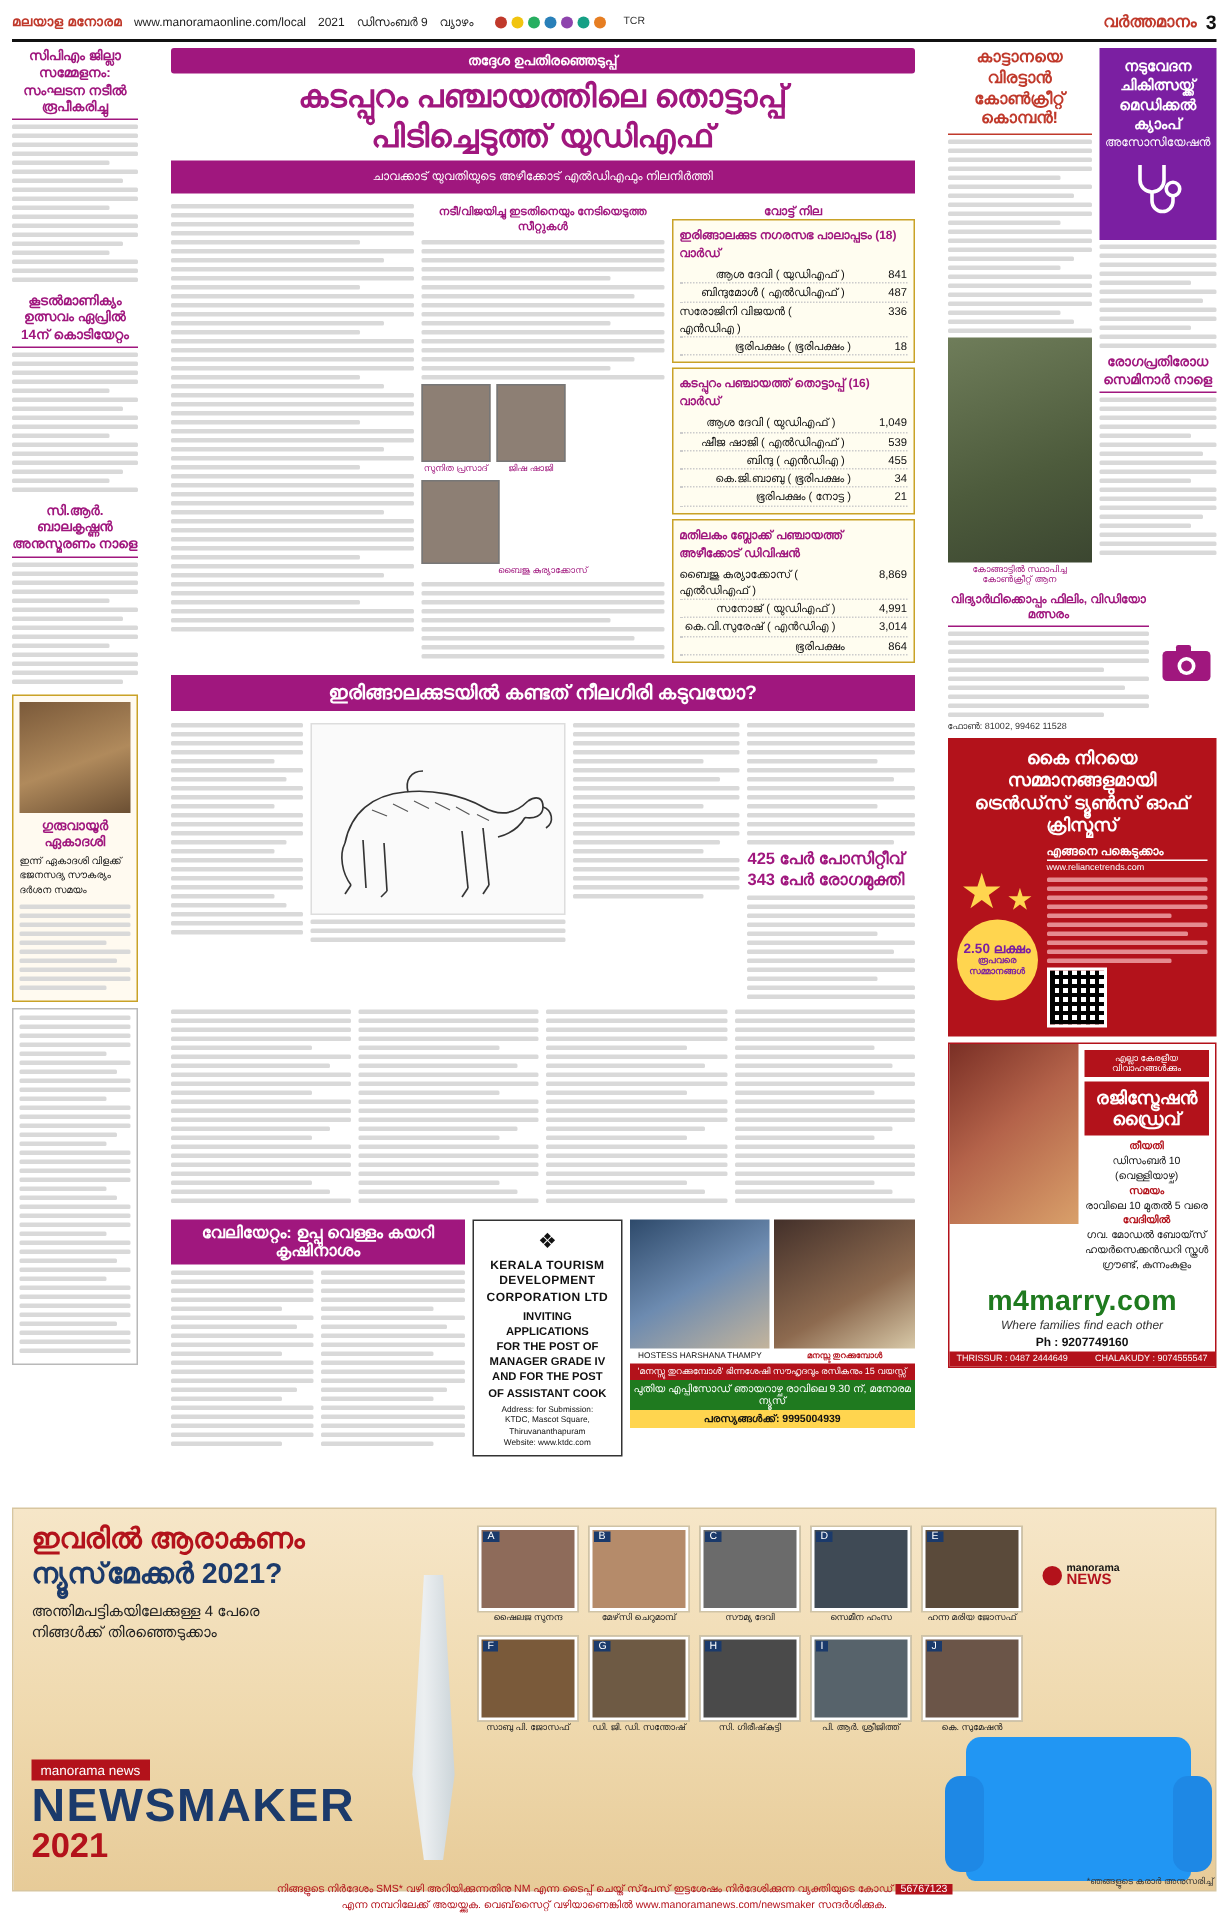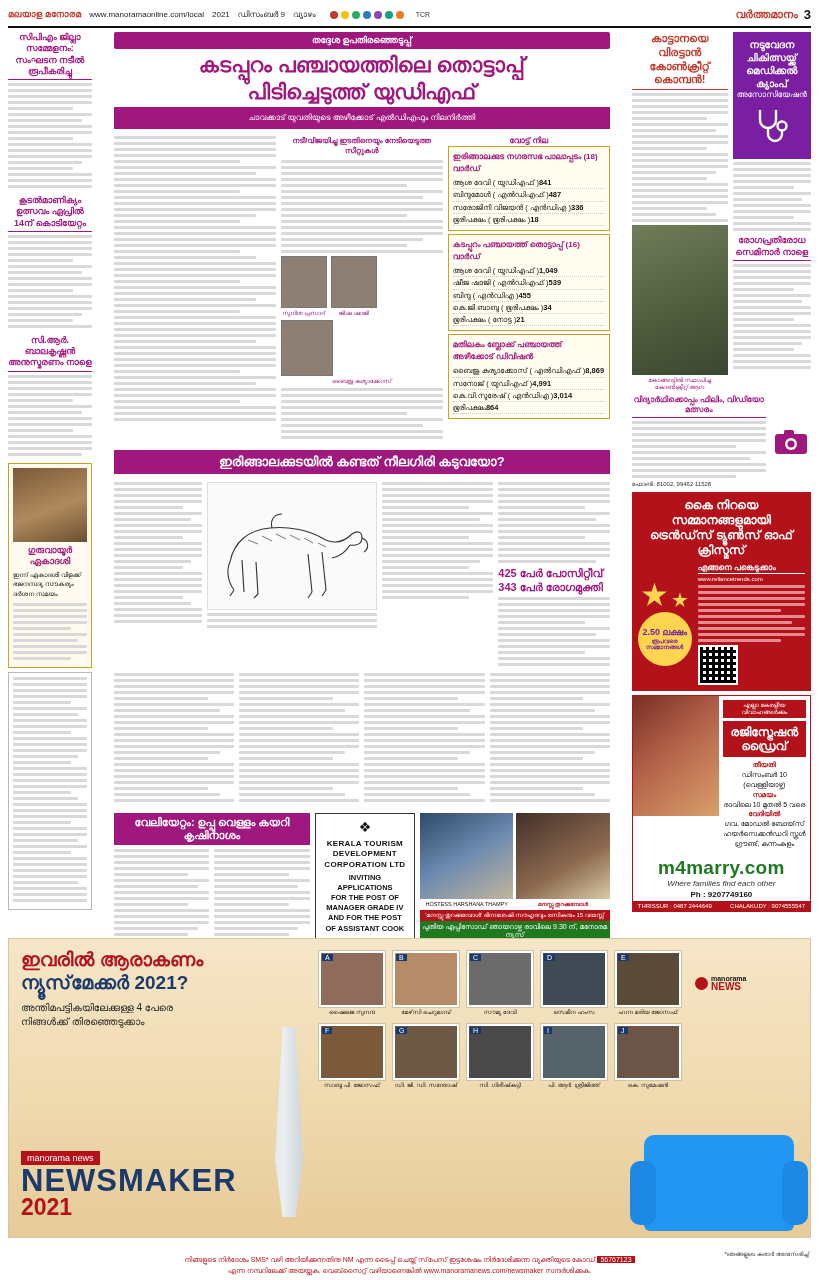--- a/index.html
+++ b/index.html
@@ -66,22 +66,22 @@
     text-align:center; padding:4px; margin:4px 0;
   }
   .sec-head.sm { font-size:11px; padding:3px; }
 
   .threecol { display:flex; gap:5px; }
   .threecol > div { flex:1; }
 
   
   .databox { border:1px solid #c9a227; background:#fffdf0; padding:4px; font-size:7.5px; line-height:1.5;}
   .databox .t { color:#a0177e; font-weight:bold; font-size:8px; display:block; margin-bottom:2px;}
-  .databox .row { display:flex; justify-content:flex-start; border-bottom:1px dotted #ccc;}
-  .databox .row b { font-weight:bold; }
+  .databox .row { display:flex; justify-content:flex-end; border-bottom:1px dotted #ccc;}
+  .databox .row b { font-weight:normal;margin-left:29px; }
 
   .portrait { width:46px; height:52px; background:#8d7f74; display:block; border:1px solid #777; }
   .cap { font-size:6px; text-align:center; color:#a0177e; margin-top:2px; line-height:1.2;}
 
   figure { margin:0; }
   .photo { background:#9aa0a6; position:relative; overflow:hidden; }
   .photo.elephant { background:linear-gradient(160deg,#6f7d5a 0%,#4d5b3c 60%,#3b4630 100%); height:150px;}
   .photo.wedding { background:linear-gradient(140deg,#7a2f25 0%,#b4634a 45%,#d9a06a 100%); height:120px;}
   .photo.lady   { background:linear-gradient(150deg,#2e4a6b 0%,#6d8bb0 50%,#c3b49c 100%); height:86px;}
   .photo.temple { background:linear-gradient(160deg,#7b5a3a 0%,#b08a5c 55%,#6b4f33 100%); height:74px;}
@@ -117,21 +117,21 @@
   
   .ktdc { border:1px solid #333; padding:4px; font-size:7px; line-height:1.35; text-align:center;}
   .ktdc h4 { margin:0 0 2px; font-size:8px; letter-spacing:.3px;}
   .ktdc .body { font-weight:bold; font-size:7.5px; }
 
   .greenband { background:#1f7a1f; color:#fff; font-size:7px; text-align:center; padding:2px;}
   .yellowband { background:#ffd54f; font-size:7px; text-align:center; padding:2px; font-weight:bold;}
 
   
   .banner {
-    position:absolute; left:8px; right:8px; bottom:42px; height:300px;
+    position:absolute; left:8px; right:8px; bottom:19px; height:256px;
     background:linear-gradient(180deg,#f6e6c8 0%,#efd9ae 55%,#e7cb98 100%);
     border:1px solid #d8c69f; display:flex; overflow:hidden;
   }
   .banner-left { width:300px; padding:10px 12px; position:relative; }
   .bn-q { color:#b3121b; font-weight:bold; font-size:19px; line-height:1.2; }
   .bn-q2 { color:#1b3a6b; font-weight:bold; font-size:19px; line-height:1.2;}
   .bn-sub { color:#222; font-size:10px; margin-top:6px; line-height:1.4;}
   .bn-logo { position:absolute; bottom:18px; left:12px; }
   .bn-logo .m { background:#b3121b; color:#fff; font-size:9px; padding:2px 6px; display:inline-block;}
   .bn-logo .nm { color:#1b3a6b; font-weight:bold; font-size:31px; letter-spacing:1px; line-height:1;}

